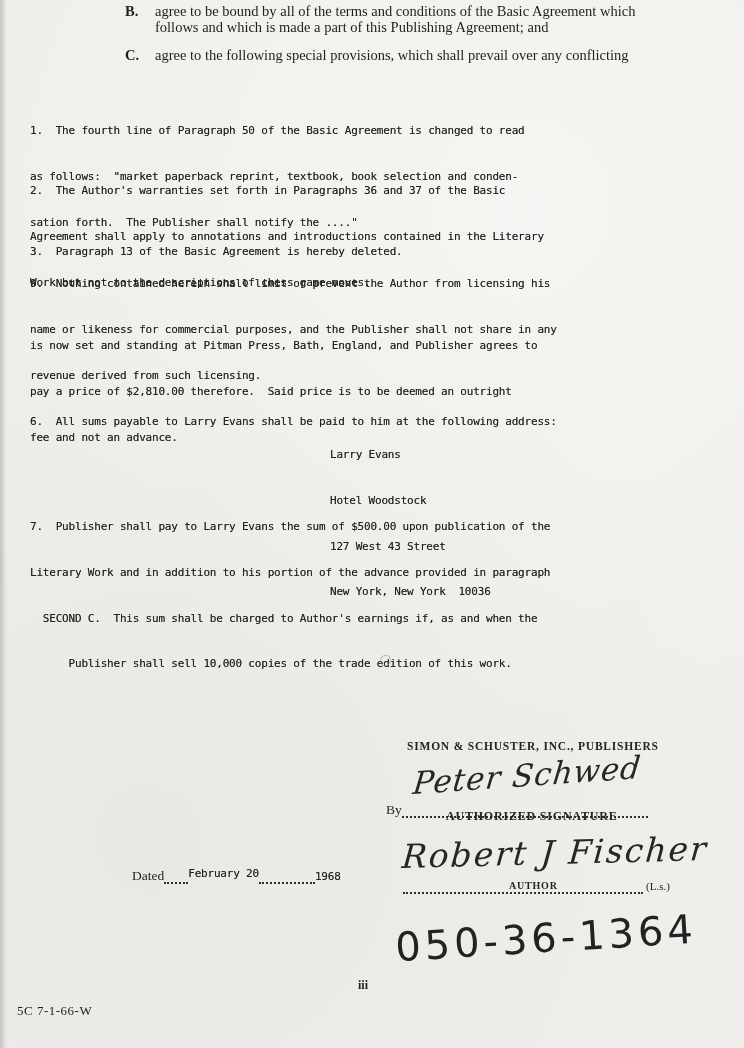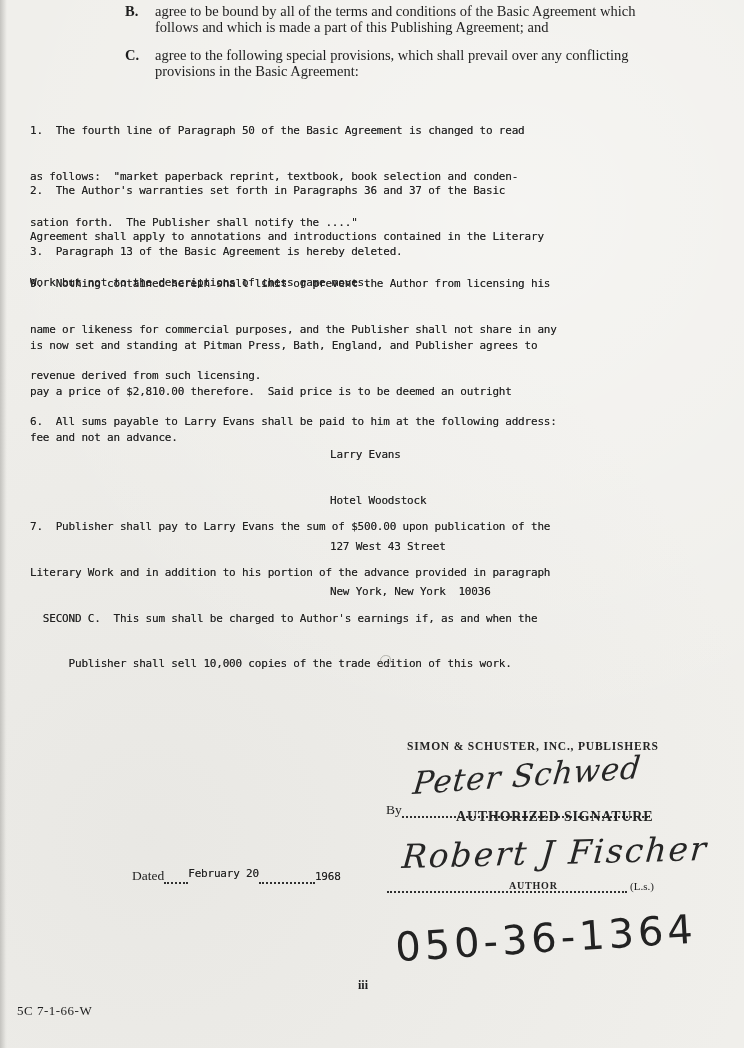--- a/index.html
+++ b/index.html
@@ -69,21 +69,20 @@
     <div>
       <div>agree to be bound by all of the terms and conditions of the Basic Agreement which</div>
       <div>follows and which is made a part of this Publishing Agreement; and</div>
     </div>
   </div>
 
   <div class="abs serif clause" style="left:125px; top:47px; width:575px;">
     <div class="clause-label">C.</div>
     <div>
       <div>agree to the following special provisions, which shall prevail over any conflicting</div>
-      <div>provisions in the Basic Agreement:</div>
     </div>
   </div>
 
   <div class="abs mono" style="left:30px; top:93px;">
     <div>1.  The fourth line of Paragraph 50 of the Basic Agreement is changed to read</div>
     <div>as follows:  "market paperback reprint, textbook, book selection and conden-</div>
     <div>sation forth.  The Publisher shall notify the ...."</div>
   </div>
 
   <div class="abs mono" style="left:30px; top:153px;">
@@ -130,33 +129,33 @@
 
   <div class="abs caps-caption" style="left:398px; top:740px; font-size:11.5px;">SIMON &amp; SCHUSTER, INC., PUBLISHERS</div>
 
   <div class="abs sig-script sig-publisher" style="left:413px; top:757px;">Peter Schwed</div>
 
   <div class="abs baseline-row" style="left:386px; top:786px;">
     <span class="serif" style="font-size:13.5px;">By</span>
     <span class="dots" style="width:246px;"></span>
   </div>
 
-  <div class="abs caps-caption" style="left:447px; top:809px; font-size:14px;">AUTHORIZED SIGNATURE</div>
+  <div class="abs caps-caption" style="left:437px; top:809px; font-size:12px;">AUTHORIZED SIGNATURE</div>
 
   <div class="abs sig-script sig-author" style="left:402px; top:833px;">Robert J Fischer</div>
 
   <div class="abs baseline-row" style="left:132px; top:852px;">
     <span class="serif" style="font-size:13.5px;">Dated</span>
     <span class="dots" style="width:24px;"></span>
     <span class="mono" style="position:relative; top:-3px;">February 20</span>
     <span class="dots" style="width:56px;"></span>
     <span class="mono">1968</span>
   </div>
 
-  <div class="abs baseline-row" style="left:387px; top:862px;align-items:center;">
+  <div class="abs baseline-row" style="left:403px; top:862px;">
     <span class="dots" style="width:240px;"></span>
     <span class="serif" style="font-size:11px; margin-left:3px;">(L.s.)</span>
   </div>
 
   <div class="abs caps-caption" style="left:500px; top:880px; font-size:10px;">AUTHOR</div>
 
   <div class="abs hand-number" style="left:395px; top:915px;">050-36-1364</div>
 
   <div class="abs serif" style="left:358px; top:977px; font-size:12px; font-weight:bold;">iii</div>
 

